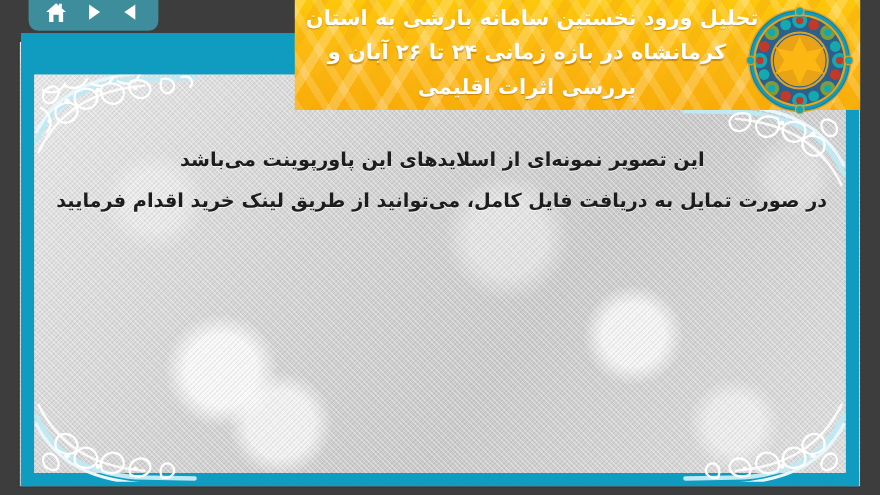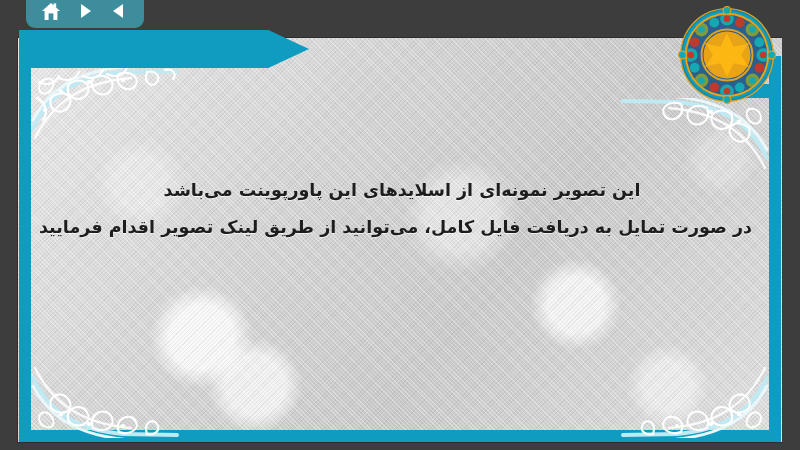--- a/index.html
+++ b/index.html
@@ -182,21 +182,20 @@
 
   
   #body-text {
     position: absolute;
     left: 52px;
     top: 128px;
     width: 700px;
     z-index: 20;
     text-align: center;
     direction: rtl;
-    margin-top: 44px;
   }
   .bline {
     color: #1d1d1d;
     font-size: 17.5px;
     line-height: 37px;
     font-weight: 700;
     white-space: nowrap;
     text-shadow: 0 1px 0 rgba(255,255,255,.65);
   }
 
@@ -314,20 +313,27 @@
       <path d="M38 16 C 50 8, 62 16, 56 26 C 50 36, 32 30, 38 16 Z"></path>
       <path d="M62 10 C 74 4, 86 12, 80 22 C 74 32, 56 24, 62 10 Z"></path>
       <path d="M88 6 C 100 2, 110 10, 104 18 C 98 26, 82 18, 88 6 Z"></path>
       <path d="M116 4 C 124 2, 130 8, 126 14 C 122 20, 112 16, 116 4 Z"></path>
       <circle cx="30" cy="24" r="2.4" fill="#ffffff" stroke="none"></circle>
       <circle cx="58" cy="14" r="2.2" fill="#ffffff" stroke="none"></circle>
       <circle cx="92" cy="12" r="2" fill="#ffffff" stroke="none"></circle>
     </g>
   </svg>
 
+  <div id="titleband">
+    <div id="title-text">
+      <div class="tline l1">تحلیل ورود نخستین سامانه بارشی به استان</div>
+      <div class="tline l2">کرمانشاه در بازه زمانی ۲۴ تا ۲۶ آبان و</div>
+      <div class="tline l3">بررسی اثرات اقلیمی</div>
+    </div>
+  </div>
 
   <svg id="medallion" viewBox="0 0 100 100">
     <defs>
       <clipPath id="ringclip">
         <circle cx="50" cy="50" r="41"></circle>
       </clipPath>
     </defs>
 
     <circle cx="50" cy="50" r="48" fill="#d9a22a"></circle>
     <circle cx="50" cy="50" r="46" fill="#0f9cc0"></circle>
@@ -370,18 +376,18 @@
 
     <circle cx="50" cy="50" r="46" fill="none" stroke="#0c87a6" stroke-width="1.2"></circle>
     <circle cx="50" cy="4.5" r="4" fill="#16a8b0" stroke="#d9a22a" stroke-width="1.2"></circle>
     <circle cx="50" cy="95.5" r="4" fill="#16a8b0" stroke="#d9a22a" stroke-width="1.2"></circle>
     <circle cx="4.5" cy="50" r="4" fill="#16a8b0" stroke="#d9a22a" stroke-width="1.2"></circle>
     <circle cx="95.5" cy="50" r="4" fill="#16a8b0" stroke="#d9a22a" stroke-width="1.2"></circle>
   </svg>
 
   <div id="body-text">
     <div class="bline">این تصویر نمونه‌ای از اسلایدهای این پاورپوینت می‌باشد</div>
-    <div class="bline">در صورت تمایل به دریافت فایل کامل، می‌توانید از طریق لینک تصویر اقدام فرمایید</div>
+    <div class="bline">در صورت تمایل به دریافت فایل کامل، می‌توانید از طریق لینک خرید اقدام فرمایید</div>
   </div>
 
   <div id="gutter"></div>
 
 </div>
 
 </body></html>

